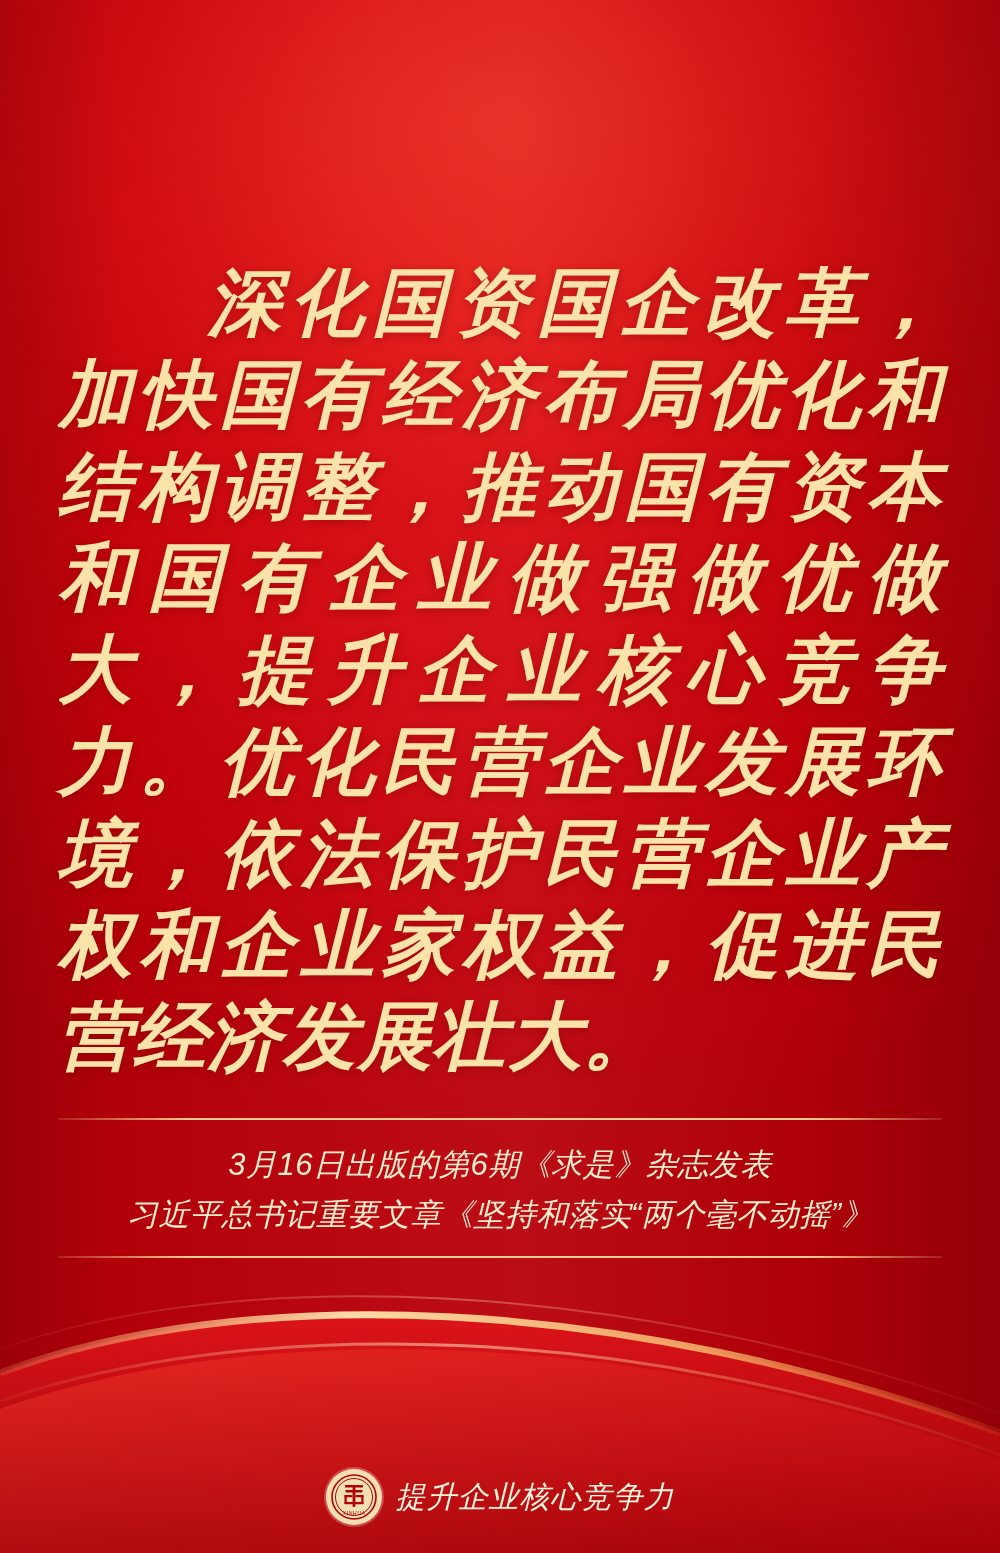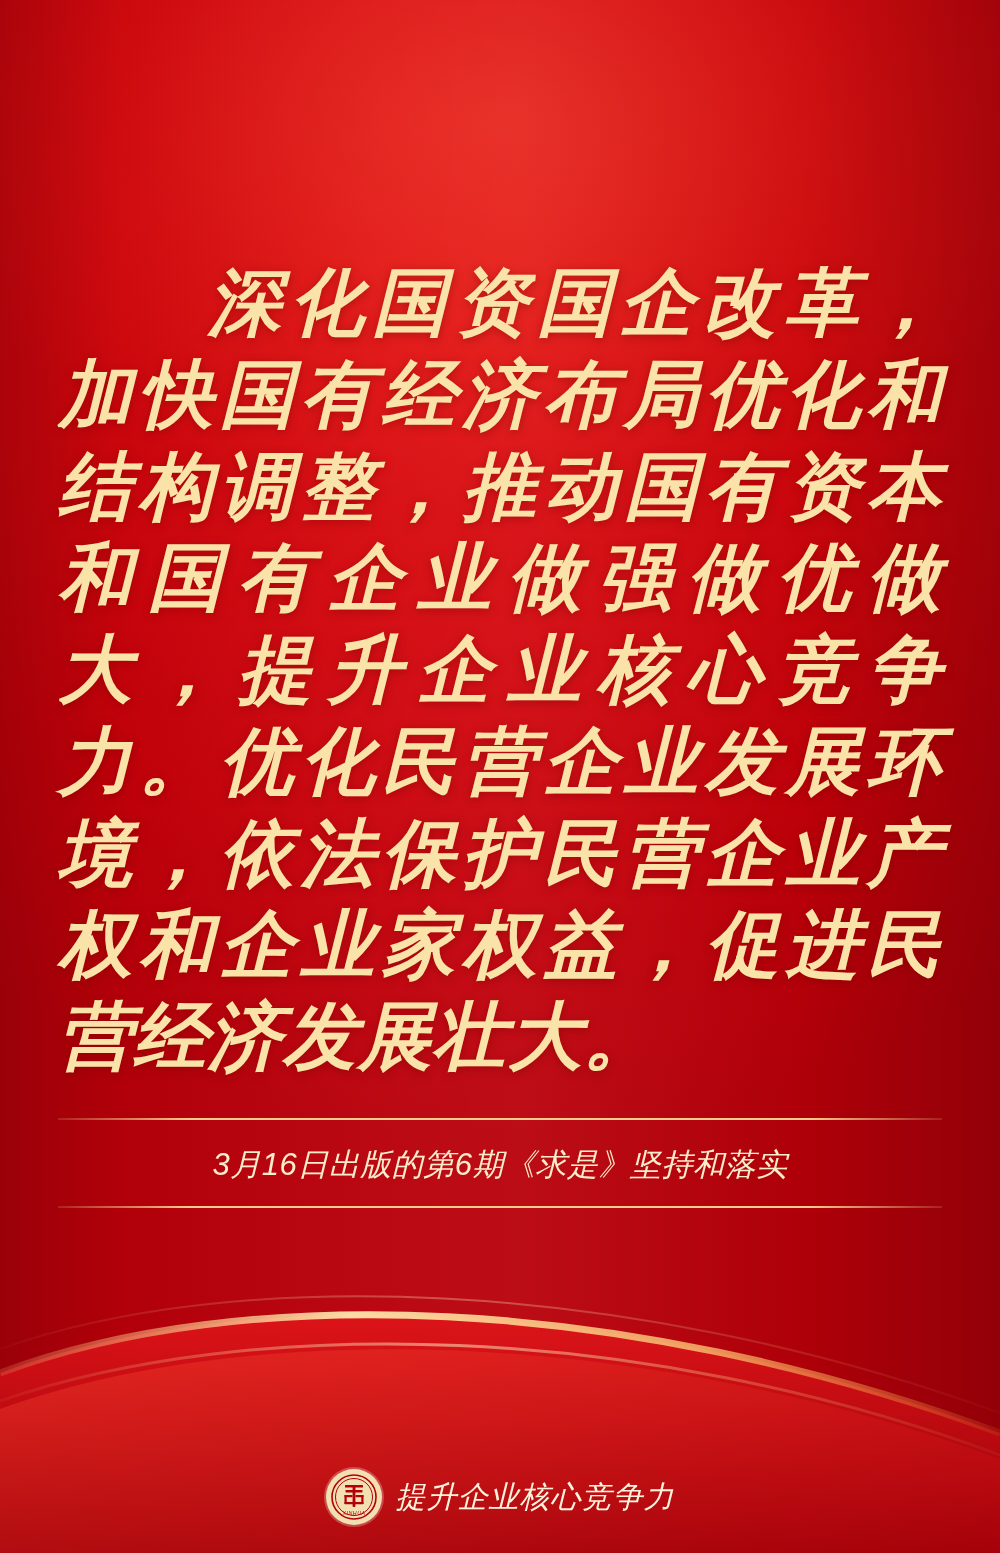--- a/index.html
+++ b/index.html
@@ -140,21 +140,22 @@
   <div class="glow-top"></div>
   <div class="sheen"></div>
 
   <div class="quote-wrap">
     <p class="quote">深化国资国企改革，加快国有经济布局优化和结构调整，推动国有资本和国有企业做强做优做大，提升企业核心竞争力。优化民营企业发展环境，依法保护民营企业产权和企业家权益，促进民营经济发展壮大。</p>
   </div>
 
   <div class="source-block">
     <div class="rule"></div>
     <div class="source-lines">
-      <div class="source-line">3月16日出版的第6期《求是》坚持和落实</div>
+      <div class="source-line">3月16日出版的第6期《求是》杂志发表</div>
+      <div class="source-line">习近平总书记重要文章《坚持和落实“两个毫不动摇”》</div>
     </div>
     <div class="rule"></div>
   </div>
 
   <svg class="swoosh" viewBox="0 0 1000 330" preserveAspectRatio="none">
     <defs>
       <linearGradient id="gold1" x1="0" y1="0" x2="1" y2="0">
         <stop offset="0%" stop-color="#ffd98a" stop-opacity="0.15"></stop>
         <stop offset="35%" stop-color="#ffe6ad" stop-opacity="0.95"></stop>
         <stop offset="70%" stop-color="#ffcf7a" stop-opacity="0.75"></stop>

